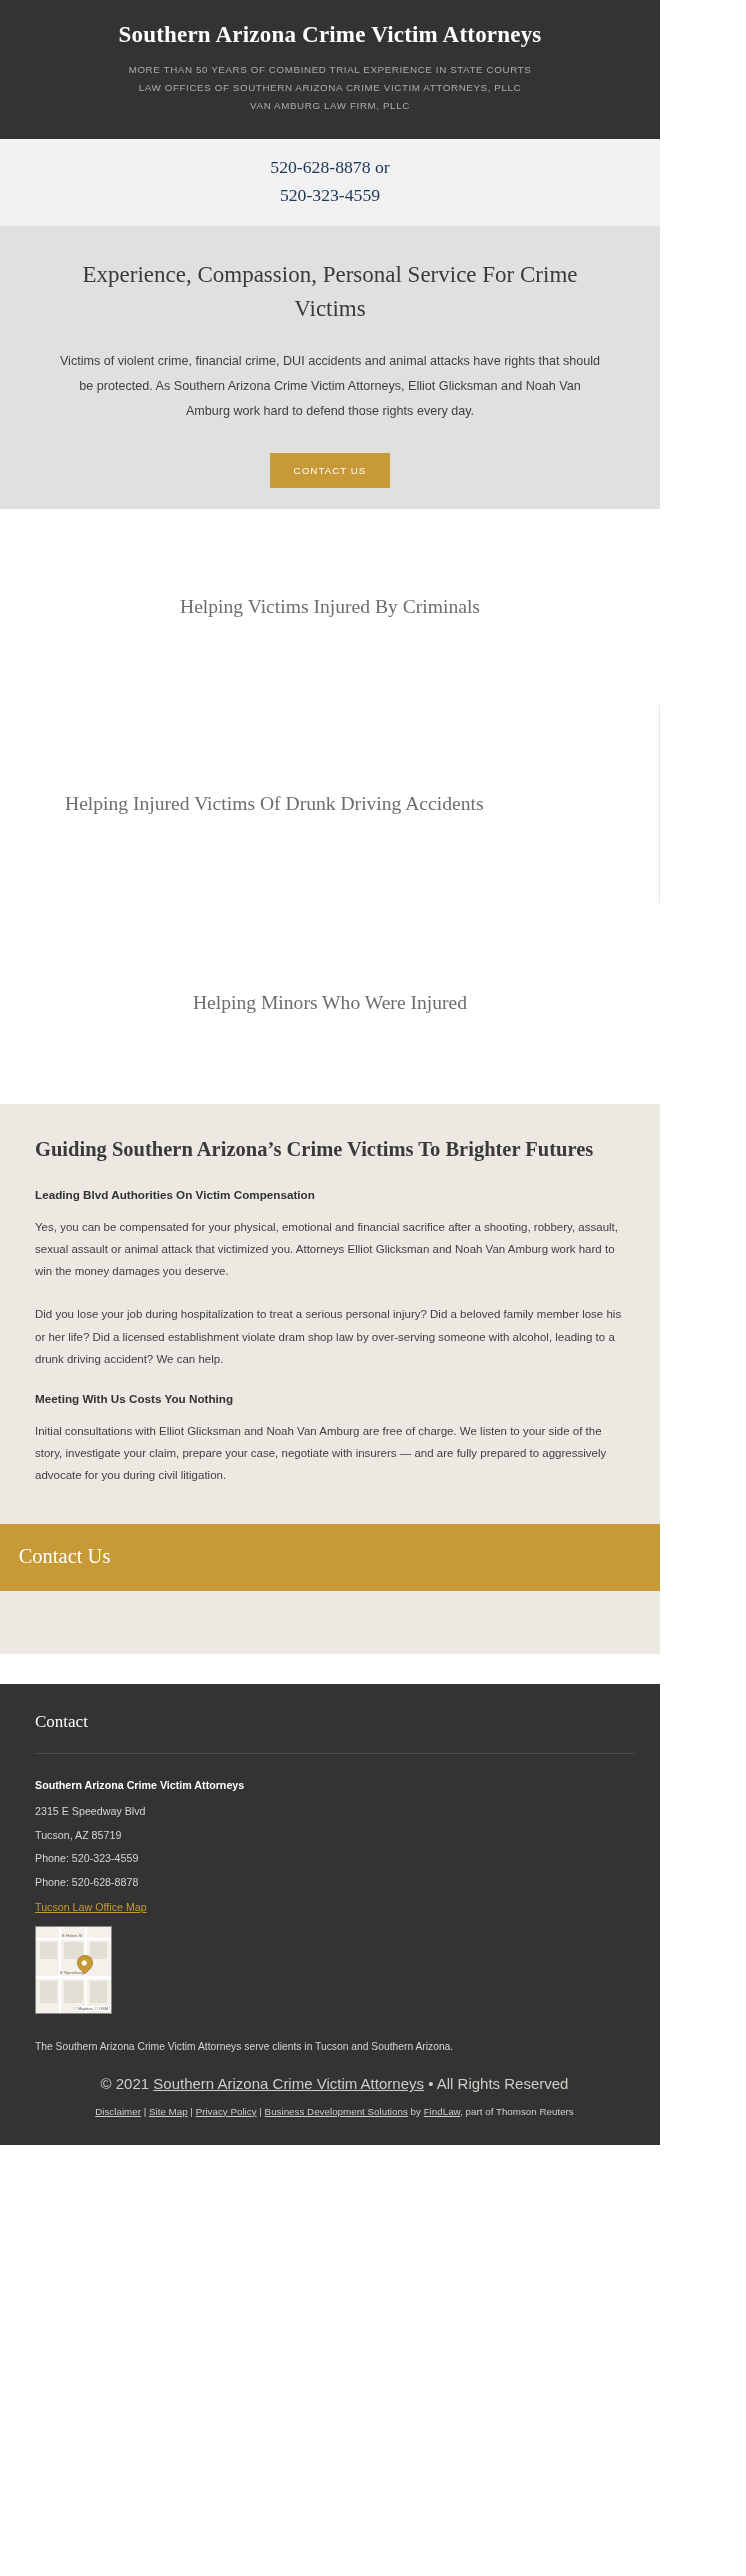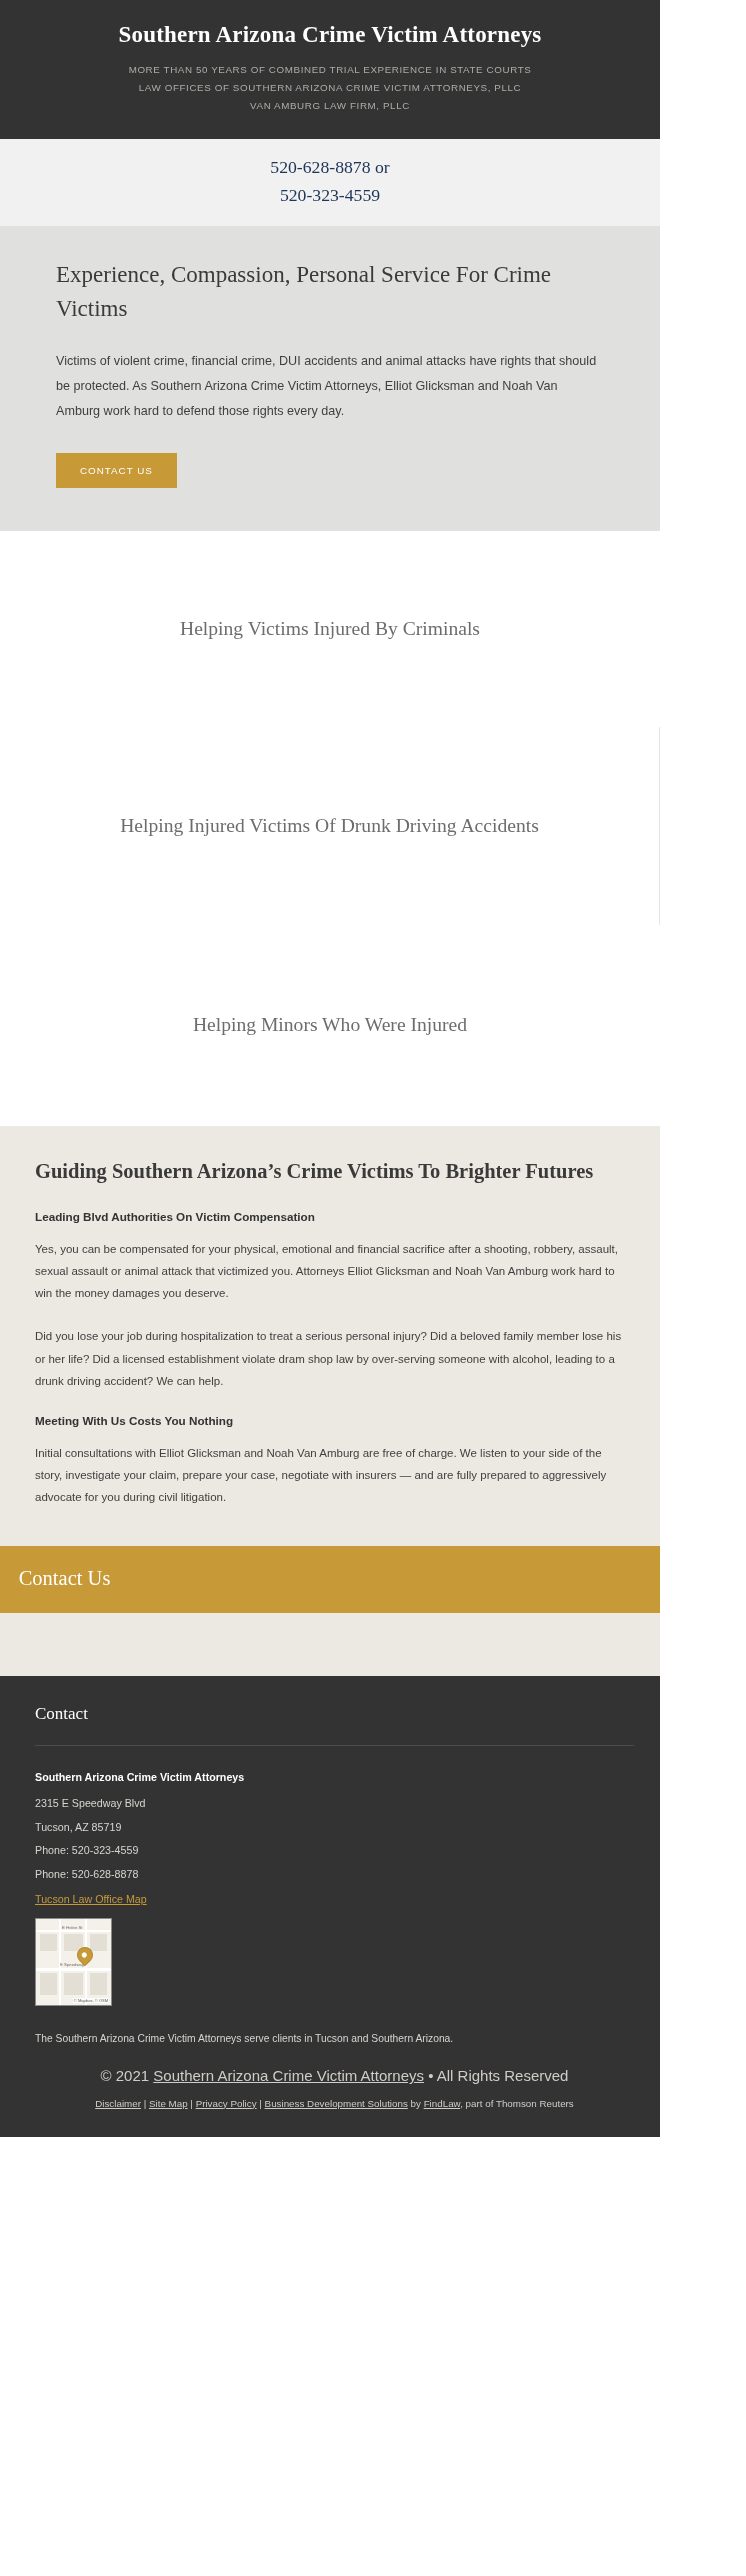--- a/index.html
+++ b/index.html
@@ -56,21 +56,22 @@
     text-decoration: none;
     line-height: 1.55;
   }
   .phonebar .line {
     display: block;
   }
 
   
   .hero {
     background: #e0e0de;
-    padding: 32px 56px 43px 56px;
+    text-align: center;
+    padding: 32px 56px 21px 56px;
   }
   .hero h1 {
     font-family: "Liberation Serif", serif;
     font-weight: normal;
     font-size: 23px;
     line-height: 1.45;
     color: #3a3a3a;
     margin: 0 0 24px 0;
   }
   .hero p {
@@ -105,21 +106,21 @@
   .feature .ftitle {
     font-family: "Liberation Serif", serif;
     font-weight: normal;
     font-size: 19.6px;
     color: #6d6d6d;
     line-height: 1.4;
     margin: 0;
     padding: 0 65px;
   }
   .feature-1 { height: 196px; display: flex; align-items: center; justify-content: center; }
-  .feature-2 { height: 198px; display: flex; align-items: center; justify-content: center; }
+  .feature-2 { height: 198px; display: flex; align-items: center; justify-content: flex-start; }
   .feature-3 { height: 201px; display: flex; align-items: center; justify-content: center; }
   .feature-2 { border-right: 0.9px solid #e6e6e6; }
 
   
   .content {
     background: #ece9e2;
     padding: 32px 35px 37px 35px;
   }
   .content h2 {
     font-family: "Liberation Serif", serif;
@@ -160,20 +161,21 @@
   .contact-gap {
     background: #ece9e2;
     height: 63px;
   }
 
   
   .footer {
     background: #333333;
     color: #d8d5d0;
     padding: 28px 26px 24px 35px;
+    margin-top: 30px;
   }
   .footer h2 {
     font-family: "Liberation Serif", serif;
     font-weight: normal;
     font-size: 17px;
     color: #ffffff;
     margin: 0 0 20.5px 0;
   }
   .footer hr {
     border: none;

